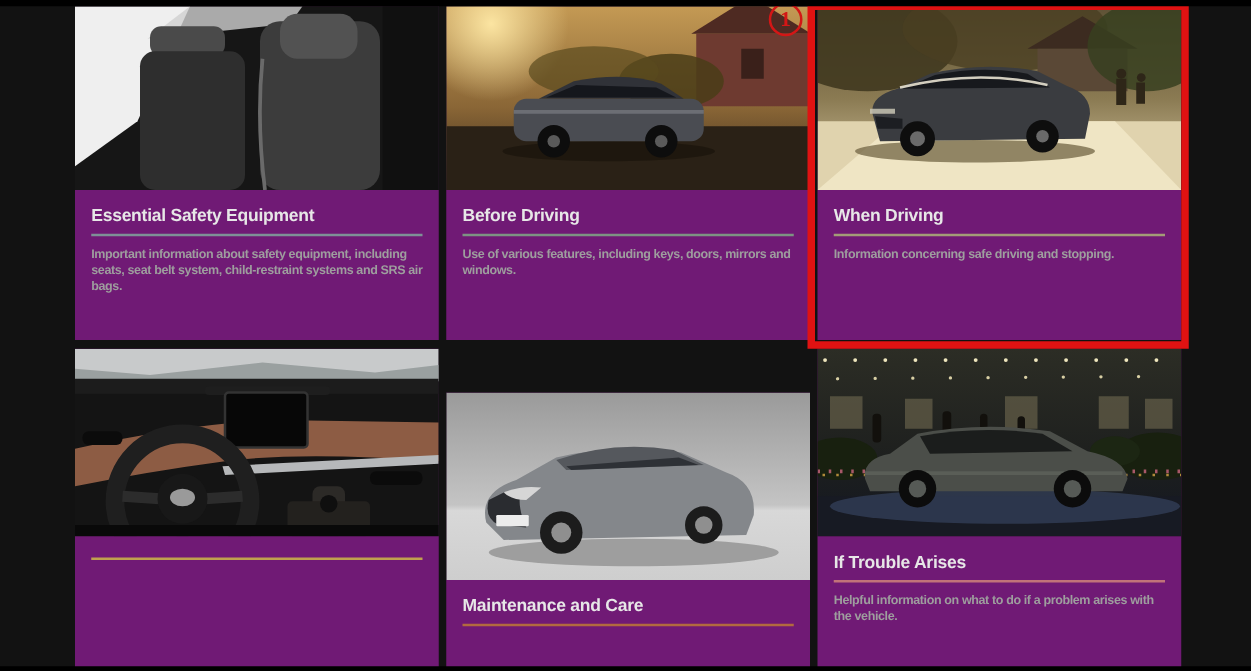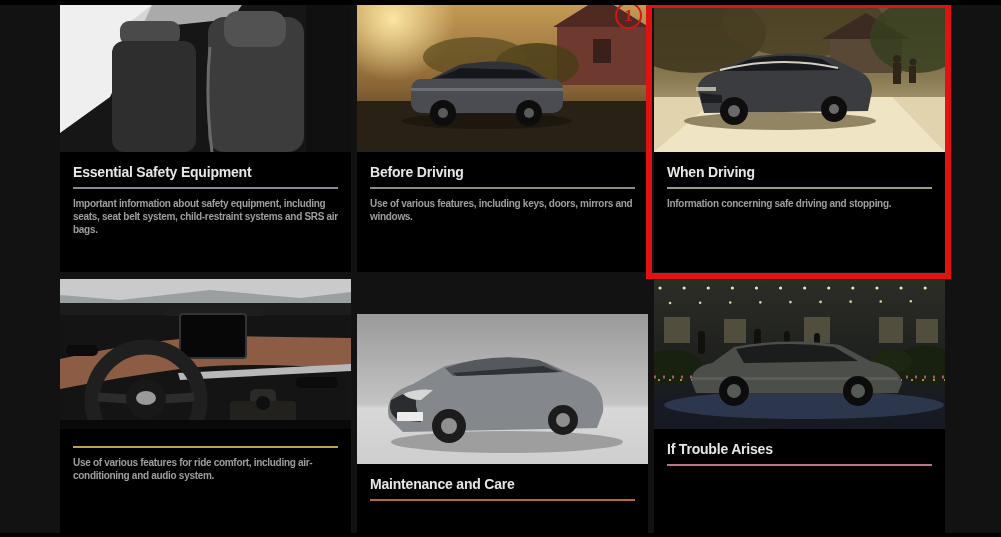--- a/index.html
+++ b/index.html
@@ -2,21 +2,21 @@
 <html><head>
 <meta charset="utf-8">
 <style>
   html,body{margin:0;padding:0;background:#000;}
   .screen{position:relative;width:1001px;height:537px;background:#121212;overflow:hidden;
           font-family:"Liberation Sans",sans-serif;}
   .frame-bar{position:absolute;left:0;right:0;background:#000;z-index:8;}
   .frame-top{top:0;height:5px;}
   .frame-bottom{bottom:0;height:4px;}
 
-  .card{position:absolute;width:291px;background:#000000;cursor:pointer;}
+  .card{position:absolute;width:291px;background:#701a75;cursor:pointer;}
   .c0{left:60px;top:5px;height:267px;}
   .c1{left:357px;top:5px;height:267px;}
   .c2{left:654px;top:5px;height:267px;}
   .c3{left:60px;top:279px;height:258px;}
   .c4{left:357px;top:293px;height:247px;margin-top:21px;}
   .c5{left:654px;top:279px;height:328px;}
 
   .card-img{height:147px;overflow:hidden;position:relative;background:#1a1a1a;}
   .row2 .card-img{height:150px;}
   .card-img svg{display:block;}
@@ -167,21 +167,20 @@
         <circle cx="86" cy="120" r="20" fill="#181818"></circle>
         <ellipse cx="86" cy="119" rx="10" ry="7" fill="#9a9a9a"></ellipse>
         <rect x="190" y="110" width="26" height="40" rx="6" fill="#2c2a27"></rect>
         <rect x="170" y="122" width="66" height="28" rx="4" fill="#23211e"></rect>
         <circle cx="203" cy="124" r="7" fill="#0f0f0f"></circle>
         <rect y="141" width="291" height="9" fill="#090909"></rect>
       </svg>
     </div>
     <div class="card-body">
       <div class="underline" style="background-color: rgb(192, 161, 79);"></div>
-      <p class="card-desc">Use of various features for ride comfort, including air-conditioning and audio system.</p>
     </div>
   </div>
 
   <div class="card c4 row2">
     <div class="card-img">
       <svg width="291" height="150" viewBox="0 0 291 150">
         <defs>
           <linearGradient id="g5" x1="0" y1="0" x2="0" y2="1">
             <stop offset="0" stop-color="#9a9a9a"></stop>
               <stop offset="0.6" stop-color="#c4c4c4"></stop>
@@ -249,18 +248,19 @@
           <circle cx="52" cy="54" r="15" fill="#0c0c0c"></circle>
             <circle cx="52" cy="54" r="7" fill="#565a56"></circle>
           <circle cx="176" cy="54" r="15" fill="#0c0c0c"></circle>
             <circle cx="176" cy="54" r="7" fill="#565a56"></circle>
         </g>
       </svg>
     </div>
     <div class="card-body">
       <h3 class="card-title">If Trouble Arises</h3>
       <div class="underline" style="background-color: rgb(193, 115, 121);"></div>
+      <p class="card-desc">Helpful information on what to do if a problem arises with the vehicle.</p>
     </div>
   </div>
 
   <div class="highlight-border" style="border-color: rgb(224, 18, 18);"></div>
   <div class="step-marker" style="color: rgb(212, 22, 22); border-color: rgb(212, 22, 22);">1</div>
 </div>
 
 </body></html>

